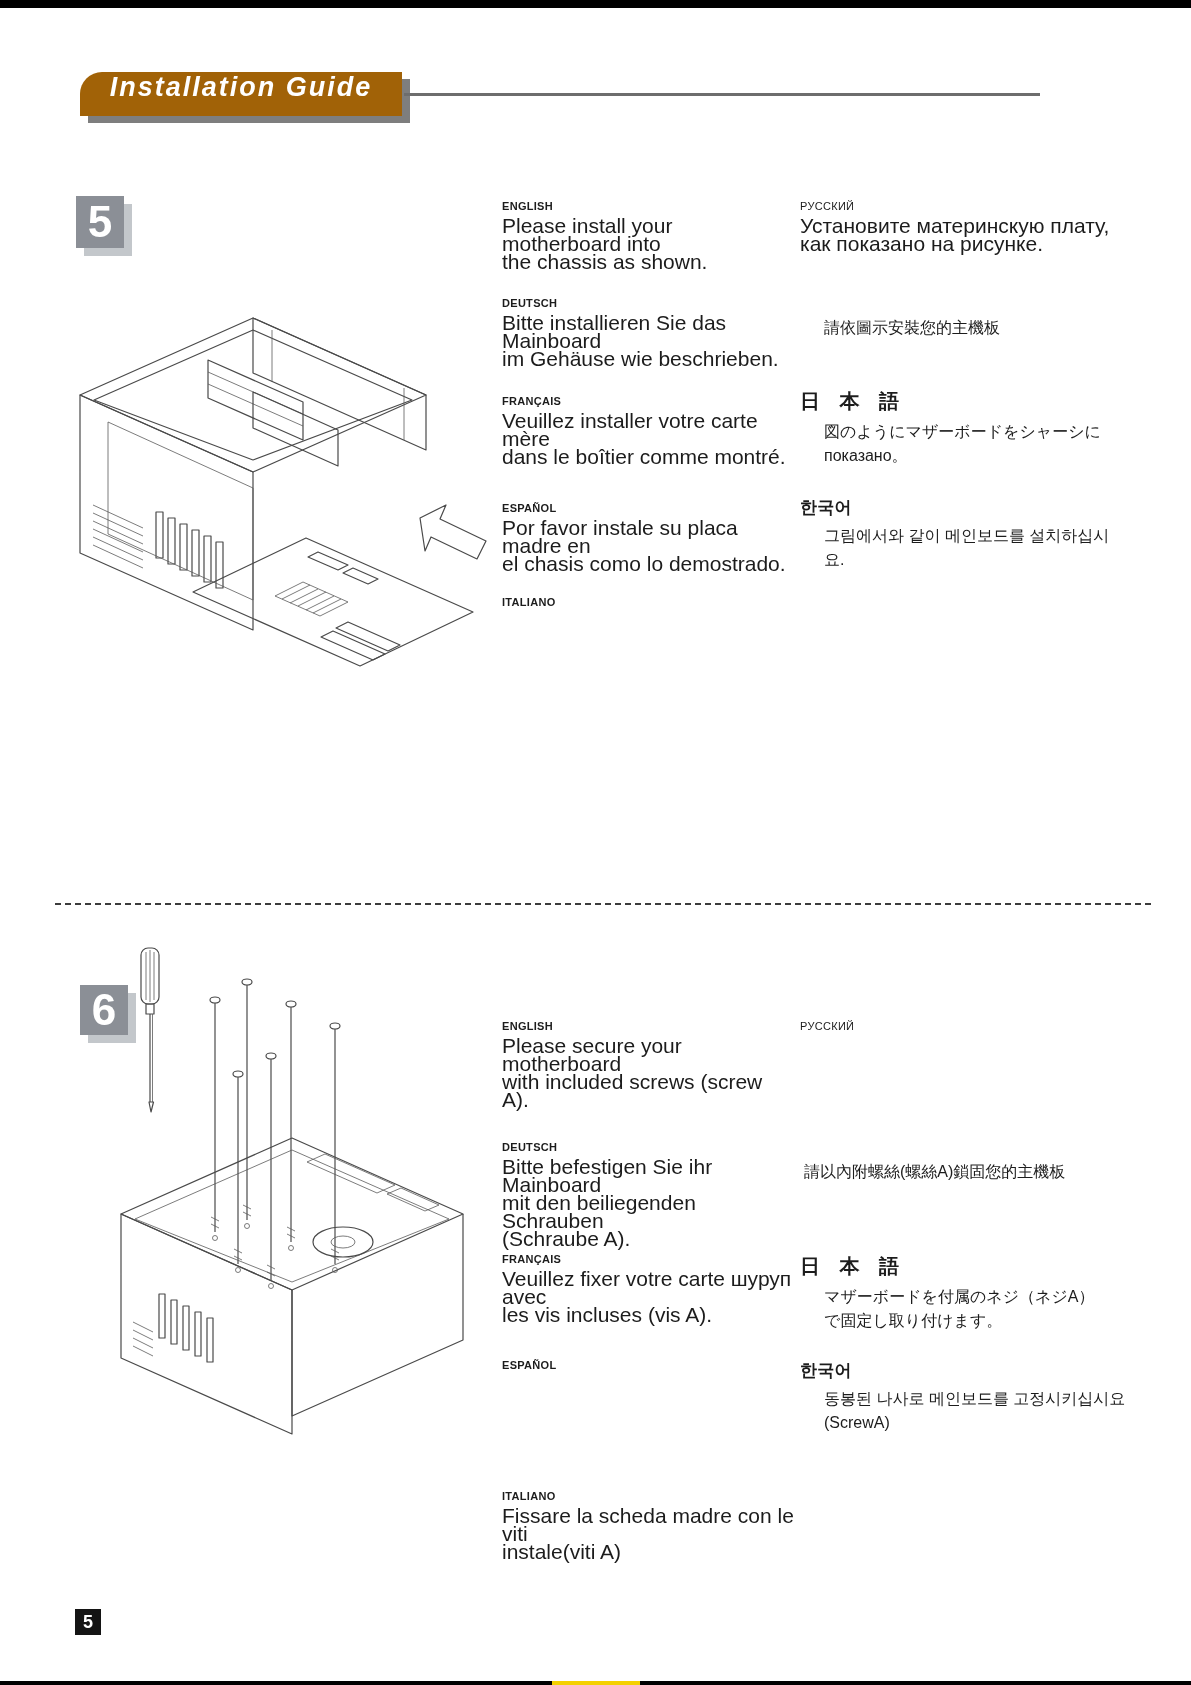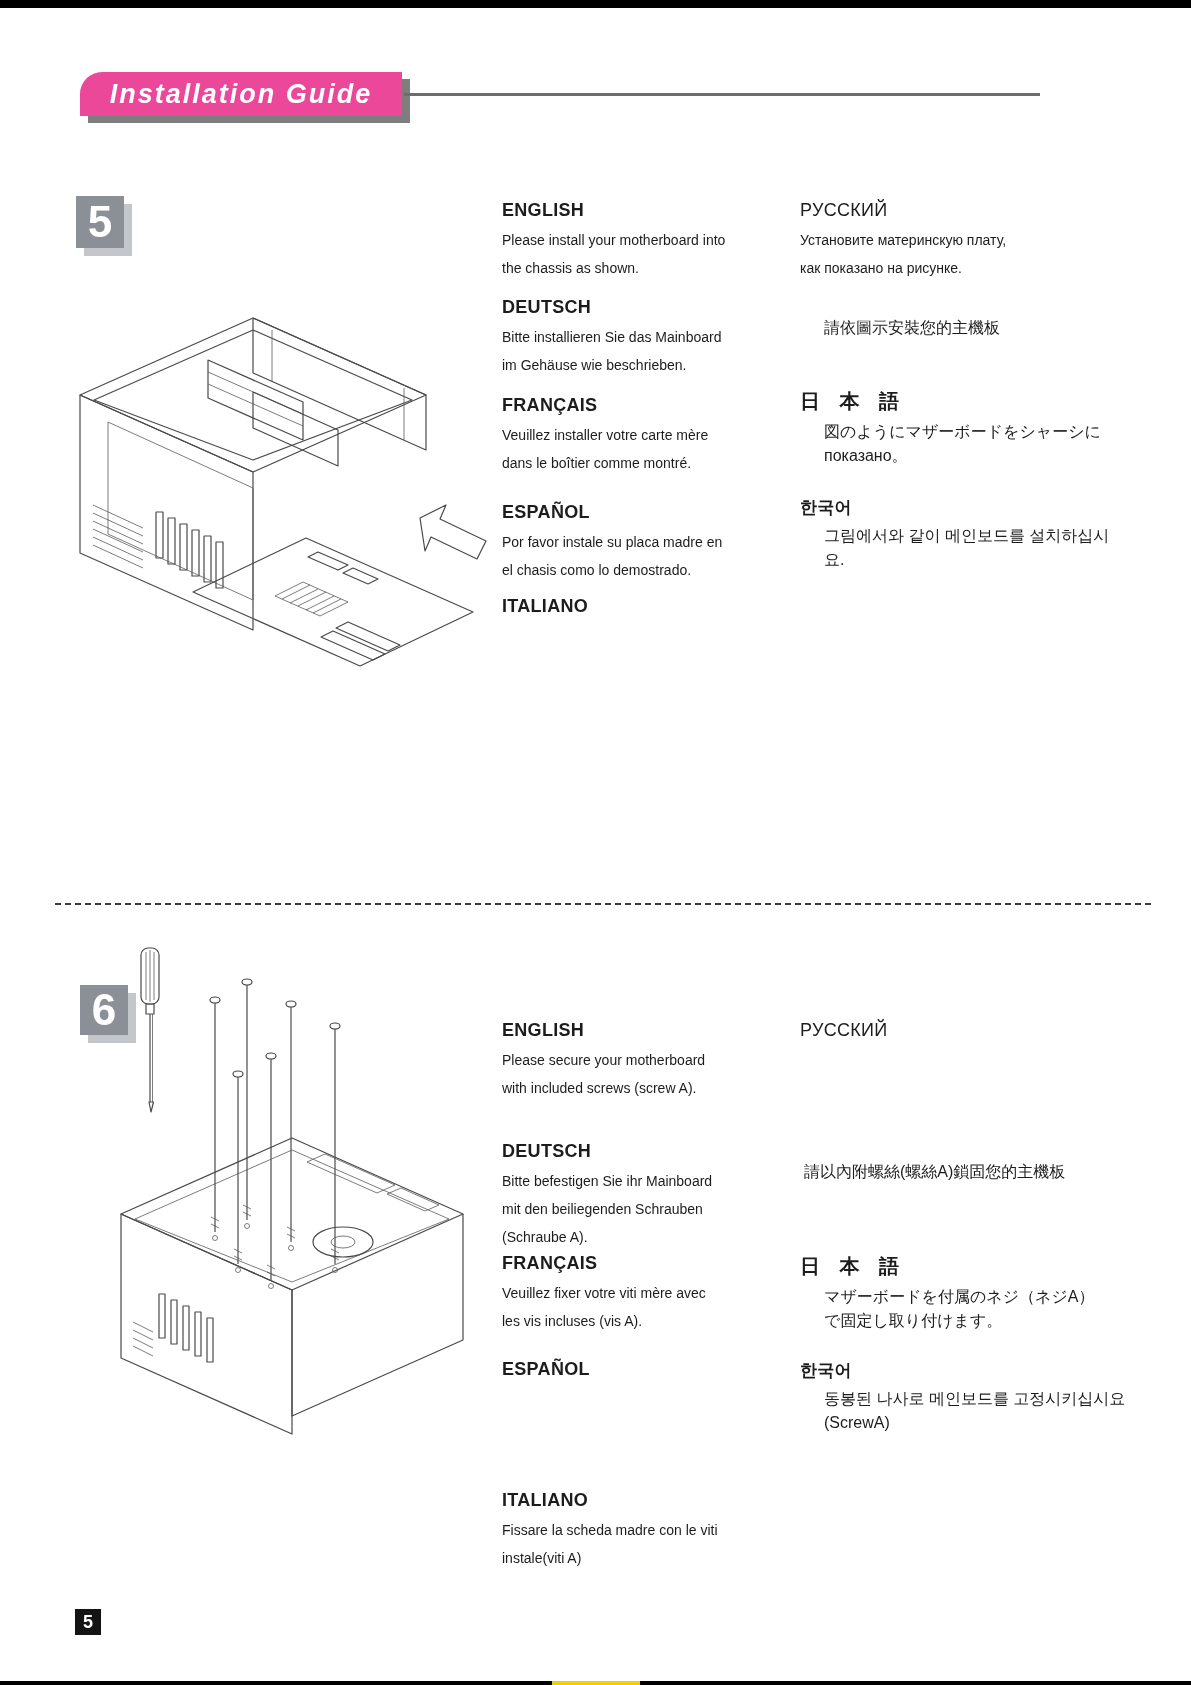--- a/index.html
+++ b/index.html
@@ -16,22 +16,22 @@
   .bottom-bar{position:absolute;left:0;top:1681px;width:1191px;height:4px;background:#000;}
   .bottom-accent{position:absolute;left:552px;top:1681px;width:88px;height:4px;background:#f4d000;}
 
   
   .header-shadow{
     position:absolute;left:88px;top:79px;width:322px;height:44px;
     background:#7e7e7e;border-top-left-radius:22px;
   }
   .header-badge{
     position:absolute;left:80px;top:72px;width:322px;height:44px;
-    background:#ec4899;border-top-left-radius:22px;
-    display:flex;align-items:center;justify-content:center;
+    background:#a16207;border-top-left-radius:22px;
+    display:flex;align-items:flex-start;justify-content:center;
   }
   .header-badge .title{
     color:#ffffff;font-size:27px;font-weight:bold;font-style:italic;
     letter-spacing:2px;white-space:nowrap;
   }
   .header-rule{position:absolute;left:404px;top:93px;width:636px;height:3px;background:#6d6d6d;}
 
   
   .step-badge-shadow{position:absolute;background:#c3c7cb;}
   .step-badge{
@@ -53,25 +53,25 @@
   
   .page-num{
     position:absolute;left:75px;top:1609px;width:26px;height:26px;
     background:#141414;color:#fff;font-weight:bold;font-size:18px;
     display:flex;align-items:center;justify-content:center;
   }
 
   
   .lang-block{position:absolute;}
   .lang-heading{
-    font-size:18px;font-weight:bold;letter-spacing:0.3px;
+    font-size:11px;font-weight:bold;letter-spacing:0.3px;
     margin:0 0 5px 0;white-space:pre-line;
   }
   .lang-body{
-    font-size:14px;line-height:28px;white-space:pre-line;margin:0;
+    font-size:21px;line-height:18px;white-space:pre-line;margin:0;
   }
   .hdr-ru{font-weight:500;}
   .hdr-ja{font-size:20px;letter-spacing:7px;}
   .hdr-ko{font-size:17px;}
   .body-cjk{font-size:16px;line-height:24px;margin-left:24px;}
 
   .pos-s5l0{left:502px;top:200px;width:290px}
   .pos-s5l1{left:502px;top:297px;width:290px}
   .pos-s5l2{left:502px;top:395px;width:290px}
   .pos-s5l3{left:502px;top:502px;width:295px}
@@ -314,21 +314,21 @@
 with included screws (screw A).</p>
   </div>
   <div class="lang-block pos-s6l1">
     <p class="lang-heading">DEUTSCH</p>
     <p class="lang-body">Bitte befestigen Sie ihr Mainboard
 mit den beiliegenden Schrauben
 (Schraube A).</p>
   </div>
   <div class="lang-block pos-s6l2">
     <p class="lang-heading">FRANÇAIS</p>
-    <p class="lang-body">Veuillez fixer votre viti mère avec
+    <p class="lang-body">Veuillez fixer votre carte шуруп avec
 les vis incluses (vis A).</p>
   </div>
   <div class="lang-block pos-s6l3">
     <p class="lang-heading">ESPAÑOL</p>
   </div>
   <div class="lang-block pos-s6l4">
     <p class="lang-heading">ITALIANO</p>
     <p class="lang-body">Fissare la scheda madre con le viti
 instale(viti A)</p>
   </div>

